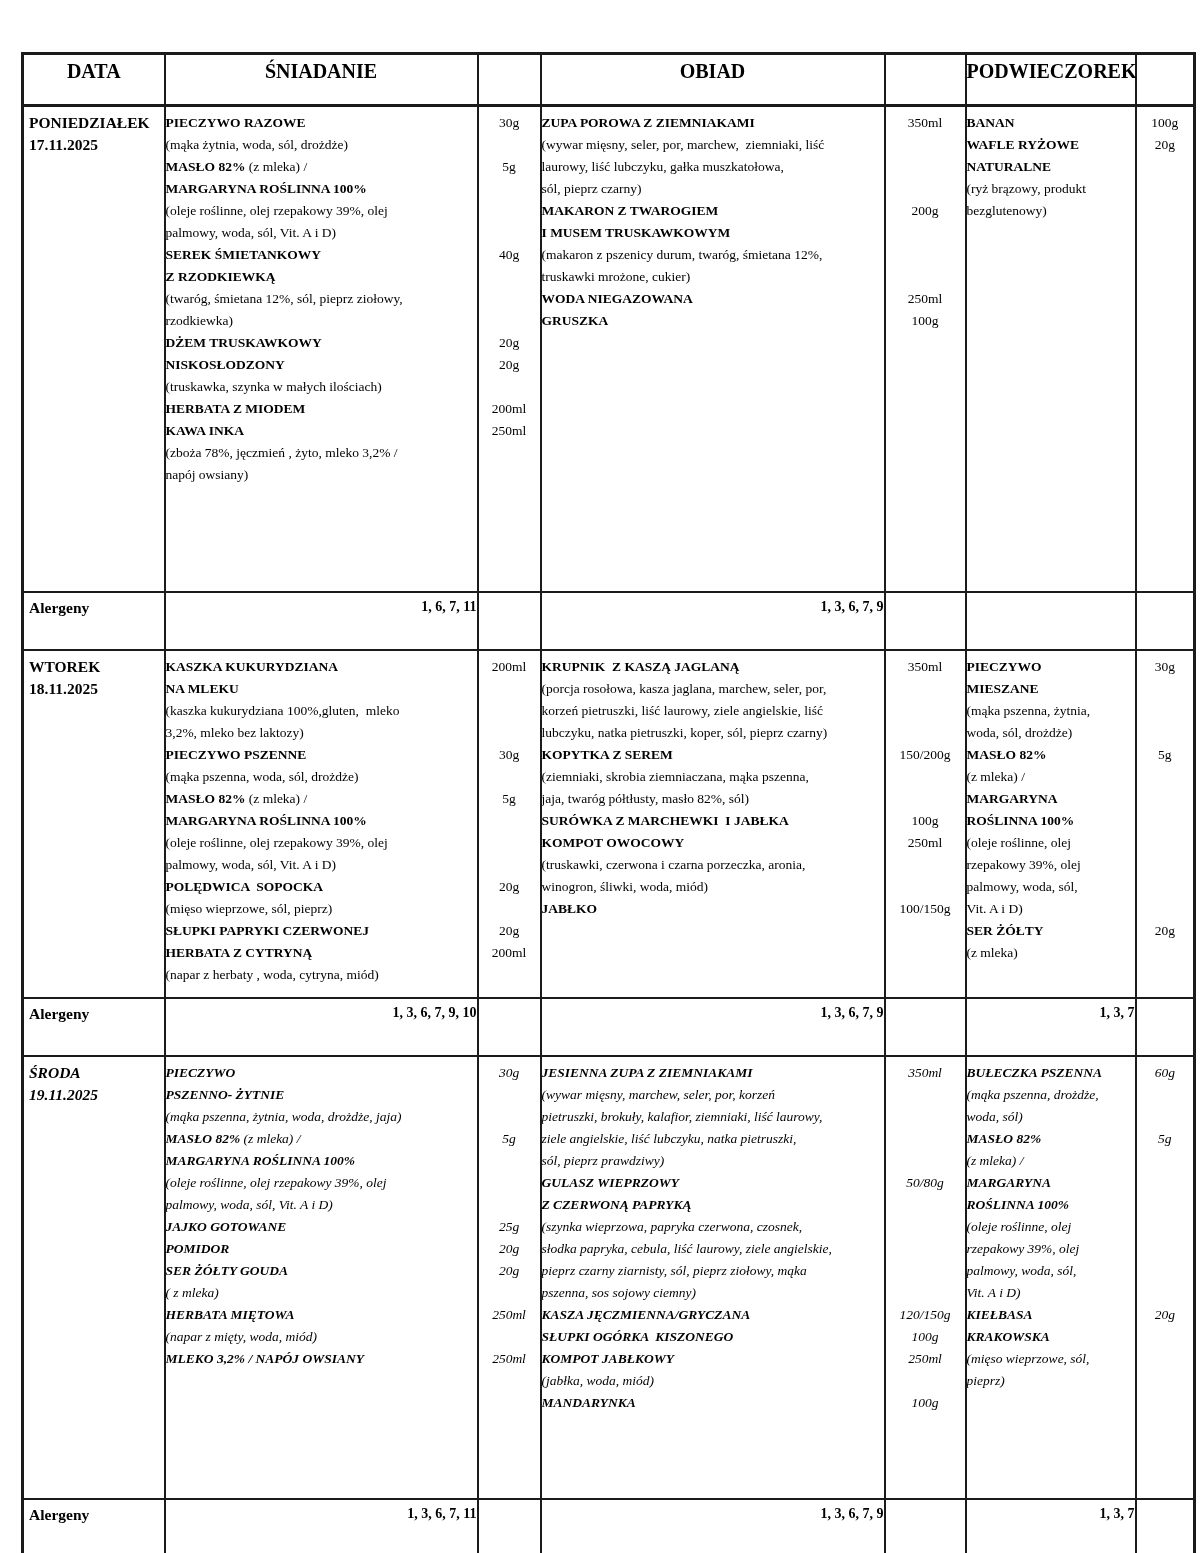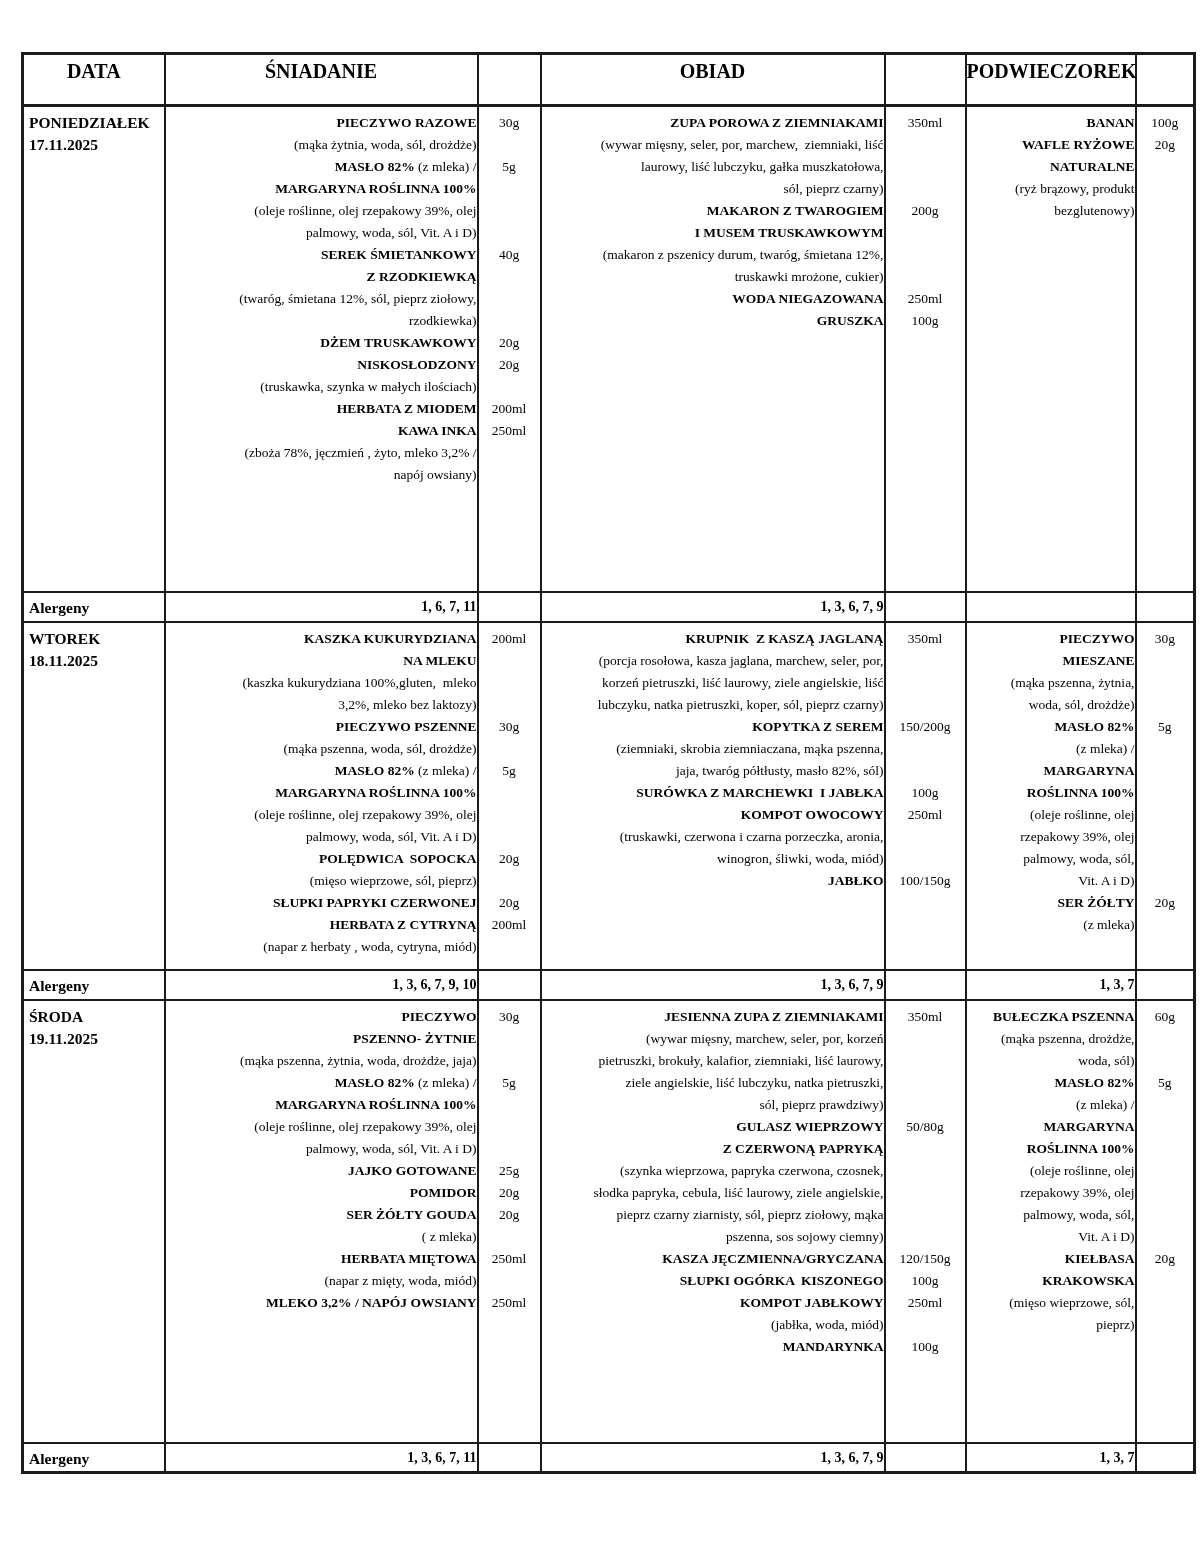--- a/index.html
+++ b/index.html
@@ -5,25 +5,25 @@
   *{margin:0;padding:0;box-sizing:border-box}
   html,body{background:#fff}
   body{width:1200px;height:1553px;font-family:"Liberation Serif",serif;color:#000;overflow:hidden}
   .page{padding-top:52px}
   .title{text-align:center;font-size:32px;font-weight:bold;white-space:pre-wrap;margin-bottom:6px;letter-spacing:.3px}
   table{border-collapse:collapse;table-layout:fixed;width:1172px;margin-left:21px;border:3px solid #1b1b1b}
   th,td{border:2px solid #1b1b1b;vertical-align:top}
   thead th{height:52px;font-size:20px;font-weight:bold;padding-top:5px;text-align:center;border-bottom:3px solid #1b1b1b}
   .line{height:22px;line-height:22px;white-space:pre;font-size:13.5px}
   .b{font-weight:bold}
-  .meal-cell{text-align:right;padding-top:5px;overflow:hidden}
+  .meal-cell{text-align:left;padding-top:5px;overflow:hidden}
   .qty-cell{text-align:center;padding-top:5px}
   .date-cell{font-weight:bold;font-size:15.5px;padding:5px 2px 0 5px}
   .date-cell .line{font-size:15.5px;white-space:normal}
-  .allergen-row td{height:30px;font-weight:bold;padding-top:6px}
+  .allergen-row td{height:58px;font-weight:bold;padding-top:6px}
   .allergen-label{font-size:15.5px;padding-left:5px;text-align:left}
   .allergen-val{text-align:right;font-size:14px}
 </style>
 </head>
 <body>
 
 <div class="page">
   <table>
     <colgroup>
       <col style="width:142px">
@@ -239,21 +239,21 @@
         </tr>
         <tr class="allergen-row">
           <td class="allergen-label">Alergeny</td>
           <td class="allergen-val">1, 3, 6, 7, 9, 10</td>
           <td></td>
           <td class="allergen-val">1, 3, 6, 7, 9</td>
           <td></td>
           <td class="allergen-val">1, 3, 7</td>
           <td></td>
         </tr>
-        <tr class="day-row" style="height: 443px;">
+        <tr class="day-row" style="height: 443px; font-style: italic;">
           <td class="date-cell">
             <div class="line">ŚRODA</div>
             <div class="line">19.11.2025</div>
           </td>
           <td class="meal-cell">
             <div class="line"><span class="b">PIECZYWO</span></div>
             <div class="line"><span class="b">PSZENNO- ŻYTNIE</span></div>
             <div class="line"><span>(mąka pszenna, żytnia, woda, drożdże, jaja)</span></div>
             <div class="line"><span class="b">MASŁO 82% </span><span>(z mleka) /</span></div>
             <div class="line"><span class="b">MARGARYNA ROŚLINNA 100%</span></div>

